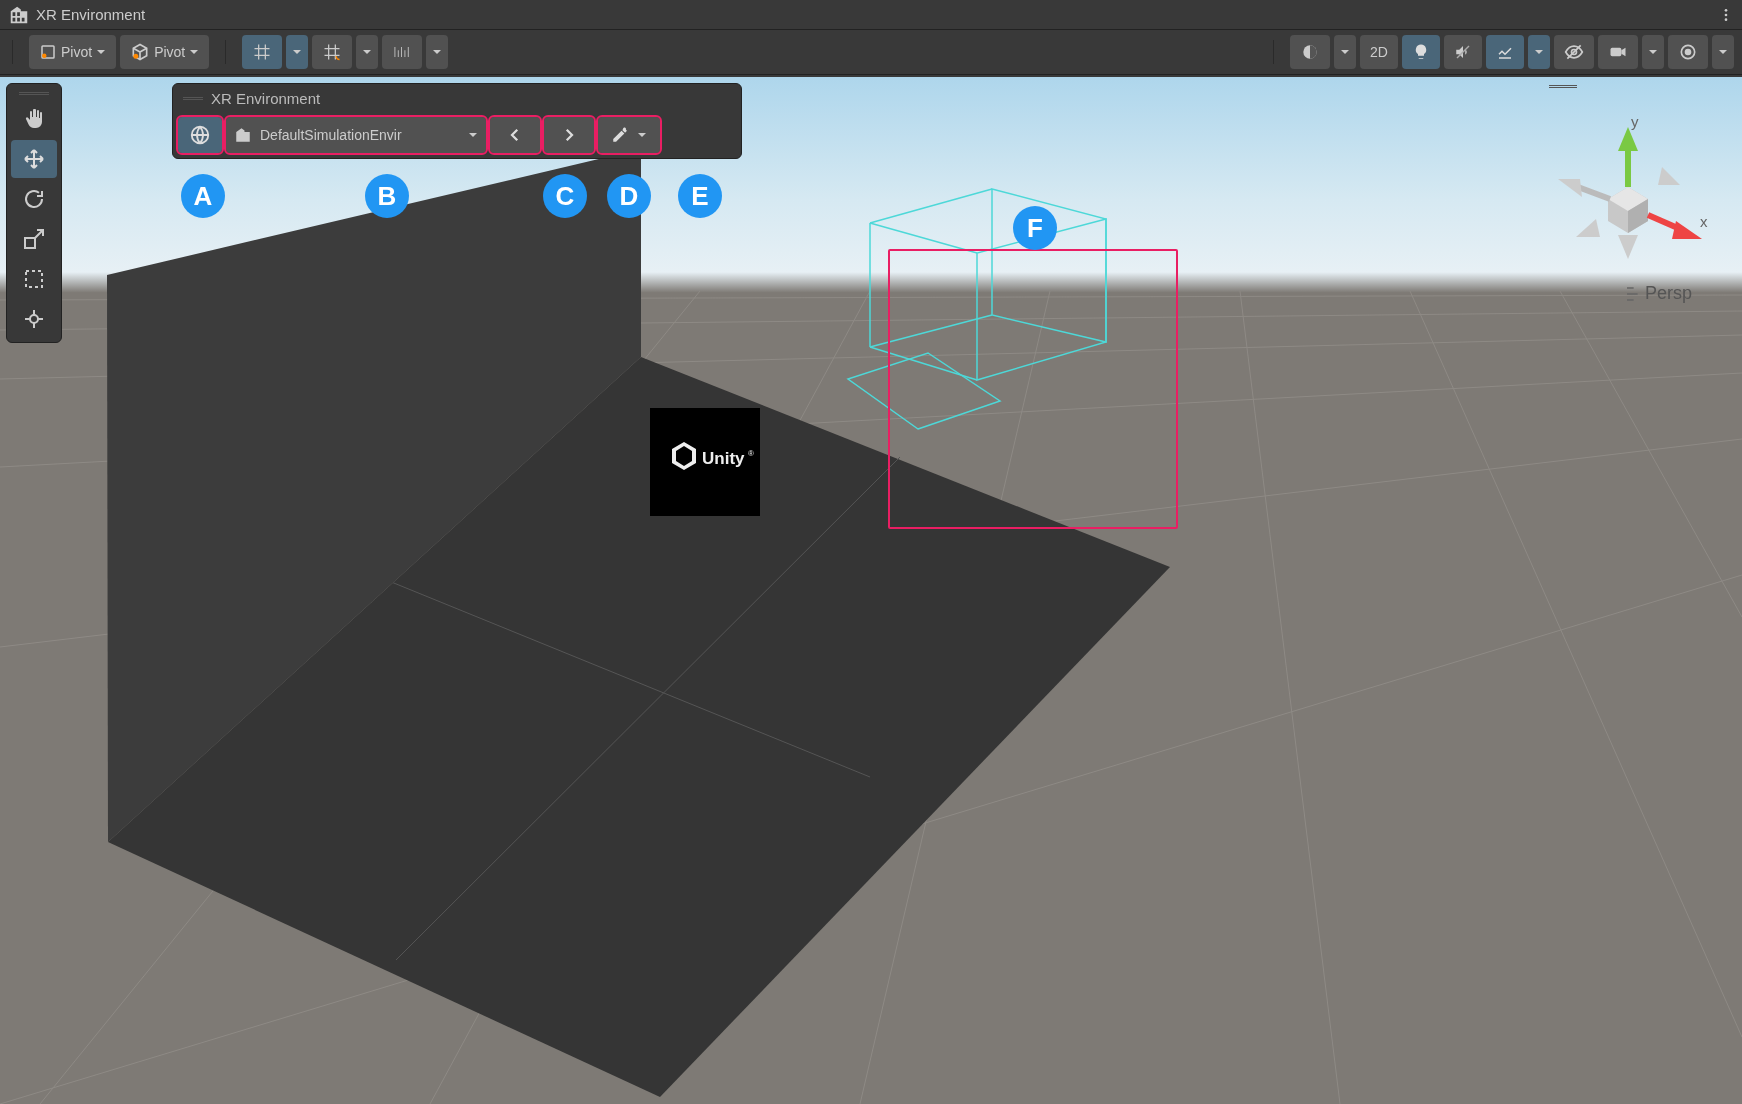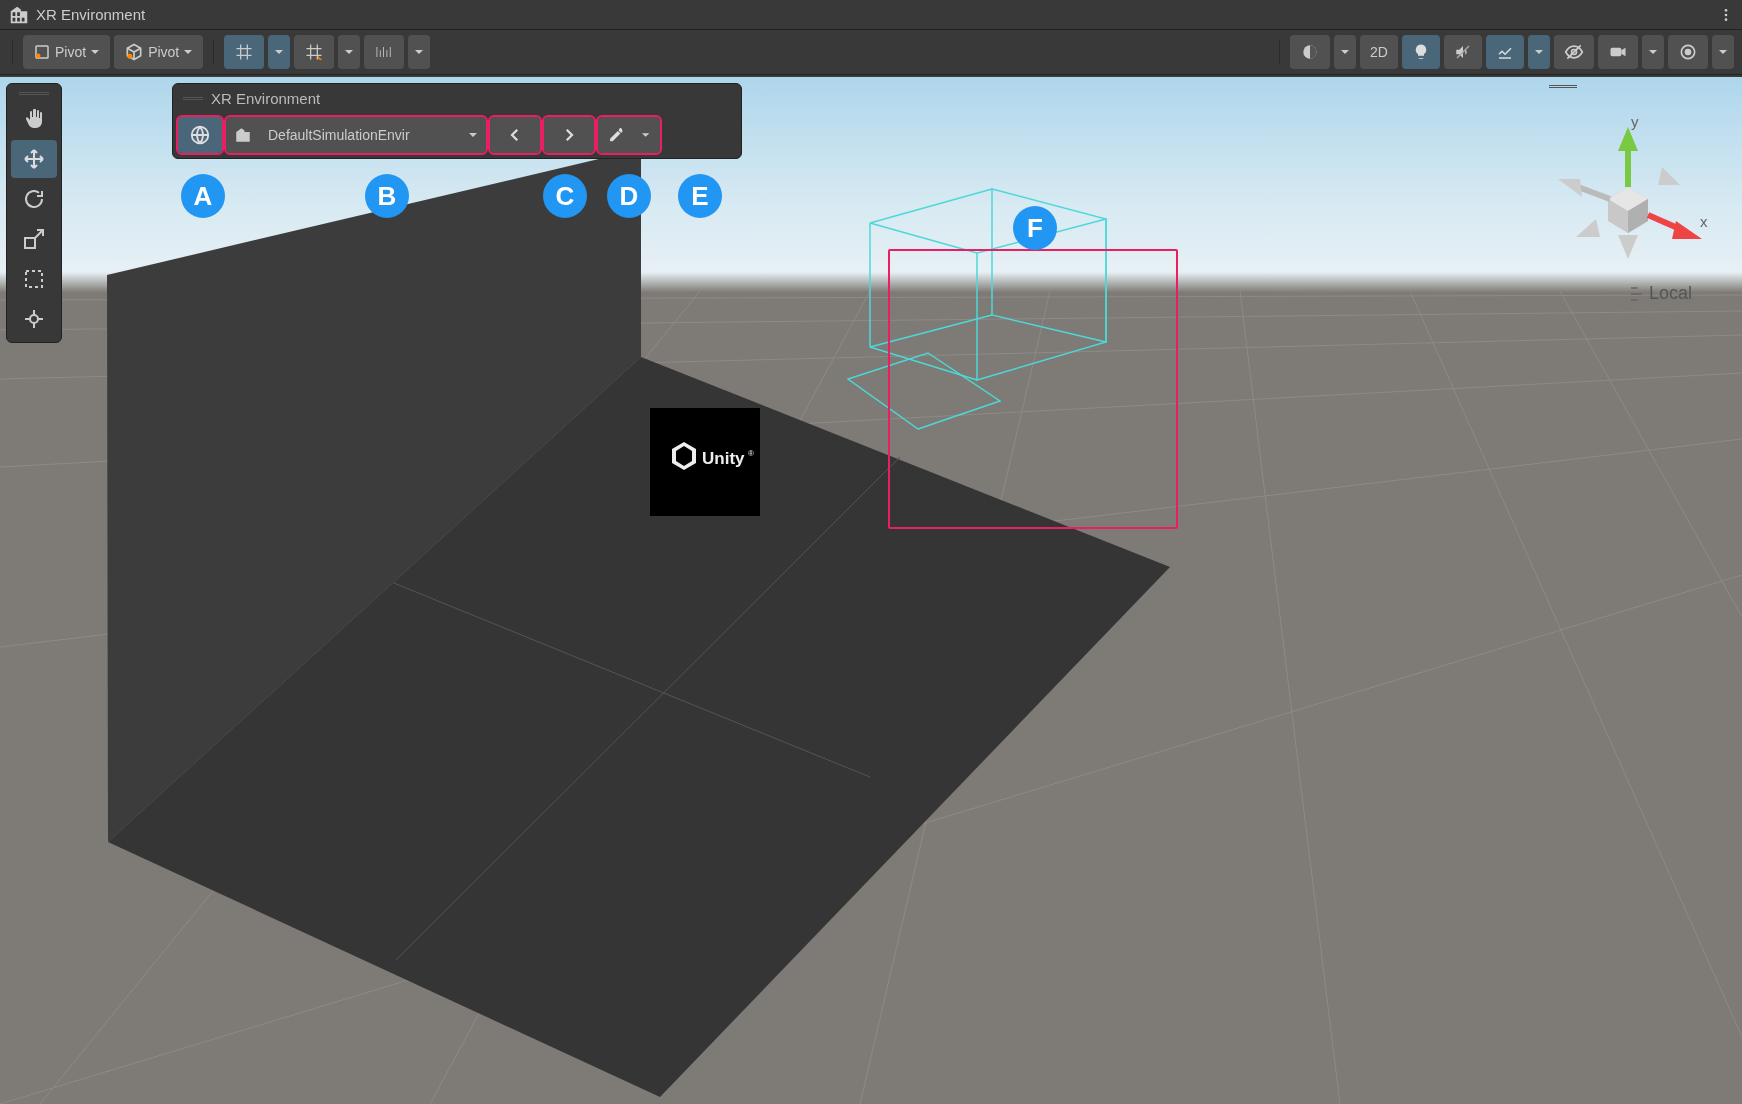--- a/index.html
+++ b/index.html
@@ -4,21 +4,21 @@
 <style>
 * { margin: 0; padding: 0; box-sizing: border-box; font-family: -apple-system, BlinkMacSystemFont, "Segoe UI", Arial, sans-serif; }
 body { width: 1742px; height: 1104px; background: #393939; overflow: hidden; position: relative; }
 
 
 .titlebar { height: 30px; background: #393939; display: flex; align-items: center; padding: 0 8px; justify-content: space-between; border-bottom: 1px solid #222; }
 .titlebar-left { display: flex; align-items: center; gap: 6px; }
 .titlebar-title { color: #ccc; font-size: 15px; font-weight: 400; }
 
 
-.toolbar { height: 45px; background: #393939; display: flex; align-items: center; padding: 0 8px; gap: 6px; border-bottom: 1px solid #222; }
+.toolbar { height: 45px; background: #393939; display: flex; align-items: center; padding: 0 8px; gap: 12px; border-bottom: 1px solid #222; }
 .tb-group { display: flex; align-items: center; gap: 4px; }
 .tb-btn { height: 34px; min-width: 38px; background: #515151; border: none; border-radius: 4px; display: flex; align-items: center; justify-content: center; color: #ccc; font-size: 14px; padding: 0 10px; cursor: pointer; gap: 4px; }
 .tb-btn.active { background: #4a6679; }
 .tb-sep { width: 1px; height: 24px; background: #2a2a2a; margin: 0 4px; }
 .tb-spacer { flex: 1; }
 
 
 .viewport { position: absolute; top: 77px; left: 0; right: 0; bottom: 0; background: linear-gradient(to bottom, #aed6ec 0%, #d6e9f2 12%, #e7f0f5 19%, #7e7a75 21%); overflow: hidden; }
 
 
@@ -26,21 +26,21 @@
 .toolstrip-handle { height: 10px; display: flex; justify-content: center; align-items: center; }
 .handle-lines { width: 30px; height: 3px; border-top: 1px solid #555; border-bottom: 1px solid #555; }
 .ts-btn { height: 38px; background: transparent; border: none; border-radius: 4px; display: flex; align-items: center; justify-content: center; color: #ccc; cursor: pointer; }
 .ts-btn.active { background: #4a6679; }
 
 
 .overlay-panel { position: absolute; left: 172px; top: 6px; width: 570px; background: #383838; border-radius: 6px; border: 1px solid #222; display: flex; flex-direction: column; }
 .overlay-header { height: 28px; display: flex; align-items: center; padding: 0 10px; gap: 8px; }
 .overlay-title { color: #bbb; font-size: 15px; }
 .overlay-body { display: flex; padding: 5px; gap: 4px; align-items: center; }
-.ov-btn { height: 36px; background: #515151; border: none; border-radius: 4px; display: flex; align-items: center; justify-content: center; color: #ccc; font-size: 14px; padding: 0 10px; cursor: pointer; gap: 16px; }
+.ov-btn { height: 36px; background: #515151; border: none; border-radius: 4px; display: flex; align-items: center; justify-content: center; color: #ccc; font-size: 14px; padding: 0 10px; cursor: pointer; gap: 8px; }
 .ov-btn.active { background: #4a6679; }
 .ov-btn.wide { width: 260px; justify-content: flex-start; padding: 0 8px; }
 .ov-btn.wide .txt { flex: 1; overflow: hidden; text-overflow: clip; white-space: nowrap; text-align: left; }
 .outline-pink { outline: 2px solid #e91e63; outline-offset: 0; }
 
 
 .callout { position: absolute; width: 44px; height: 44px; border-radius: 50%; background: #2196f3; color: #fff; font-size: 26px; font-weight: 700; display: flex; align-items: center; justify-content: center; }
 
 
 .drag-handle { position: absolute; right: 162px; top: 8px; width: 34px; display: flex; justify-content: center; }
@@ -383,15 +383,15 @@
 
       <polygon points="80,142 70,118 90,118" fill="#ccc"></polygon>
       <polygon points="28,120 48,102 52,120" fill="#ccc"></polygon>
       <polygon points="132,68 110,68 114,50" fill="#ccc"></polygon>
     </svg>
   </div>
   <div class="persp-label">
     <svg width="16" height="16" viewBox="0 0 24 24" fill="none" stroke="#666" stroke-width="2">
         <path d="M3 3h10M3 12h16M3 21h10"></path>
       </svg>
-    <span>Local</span>
+    <span>Persp</span>
   </div>
 </div>
 
 </body></html>

